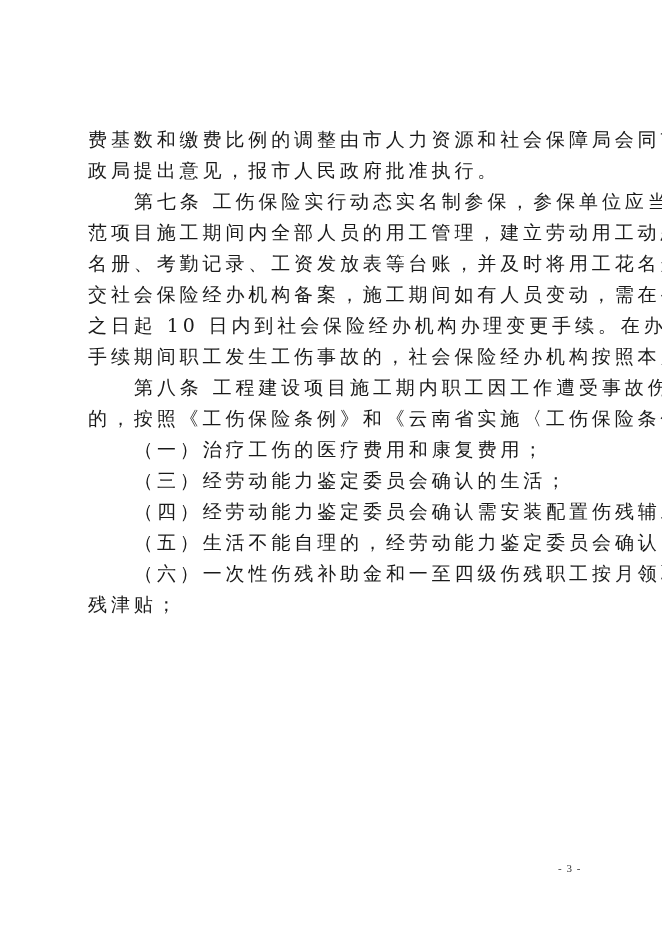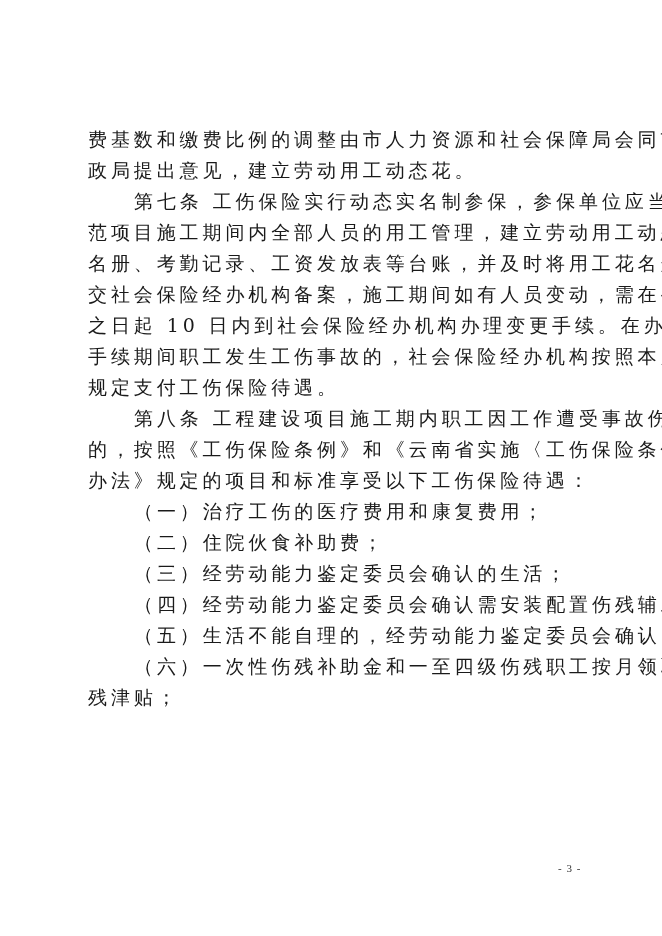--- a/index.html
+++ b/index.html
@@ -46,33 +46,30 @@
       color: #333333;
       letter-spacing: 1px;
     }
   </style>
 </head>
 <body>
 
 <div class="page">
   <div class="text-body">
     <div class="line">费基数和缴费比例的调整由市人力资源和社会保障局会同市财</div>
-    <div class="line">政局提出意见，建立劳动用工动态花。</div>
+    <div class="line">政局提出意见，报市人民政府批准执行。</div>
     <div class="line indent">第七条  工伤保险实行动态实名制参保，参保单位应当规</div>
     <div class="line">范项目施工期间内全部人员的用工管理，建立劳动用工动态花</div>
     <div class="line">名册、考勤记录、工资发放表等台账，并及时将用工花名册提</div>
     <div class="line">交社会保险经办机构备案，施工期间如有人员变动，需在变动</div>
     <div class="line">之日起 10 日内到社会保险经办机构办理变更手续。在办理变更</div>
     <div class="line">手续期间职工发生工伤事故的，社会保险经办机构按照本办法</div>
-    <div class="line">规定支付工伤保险待遇。</div>
     <div class="line indent">第八条  工程建设项目施工期内职工因工作遭受事故伤害</div>
     <div class="line">的，按照《工伤保险条例》和《云南省实施〈工伤保险条例〉</div>
-    <div class="line">办法》规定的项目和标准享受以下工伤保险待遇：</div>
     <div class="line indent">（一）治疗工伤的医疗费用和康复费用；</div>
-    <div class="line indent">（二）住院伙食补助费；</div>
     <div class="line indent">（三）经劳动能力鉴定委员会确认的生活；</div>
     <div class="line indent">（四）经劳动能力鉴定委员会确认需安装配置伤残辅助器具</div>
     <div class="line indent">（五）生活不能自理的，经劳动能力鉴定委员会确认的生活</div>
     <div class="line indent">（六）一次性伤残补助金和一至四级伤残职工按月领取的伤</div>
     <div class="line">残津贴；</div>
   </div>
 
   <div class="page-number">- 3 -</div>
 </div>
 

